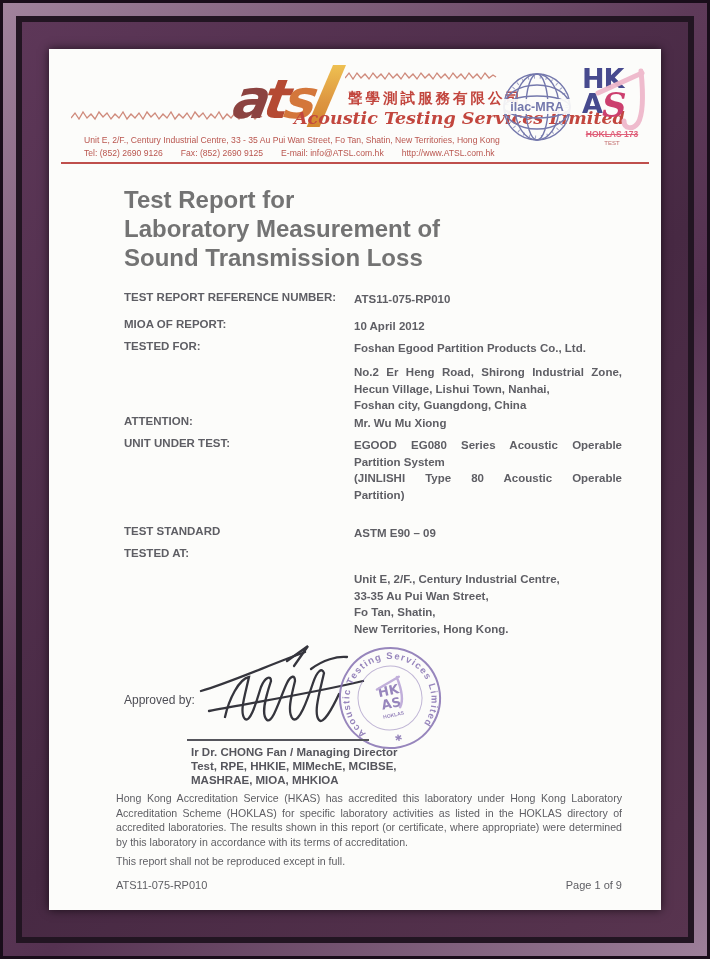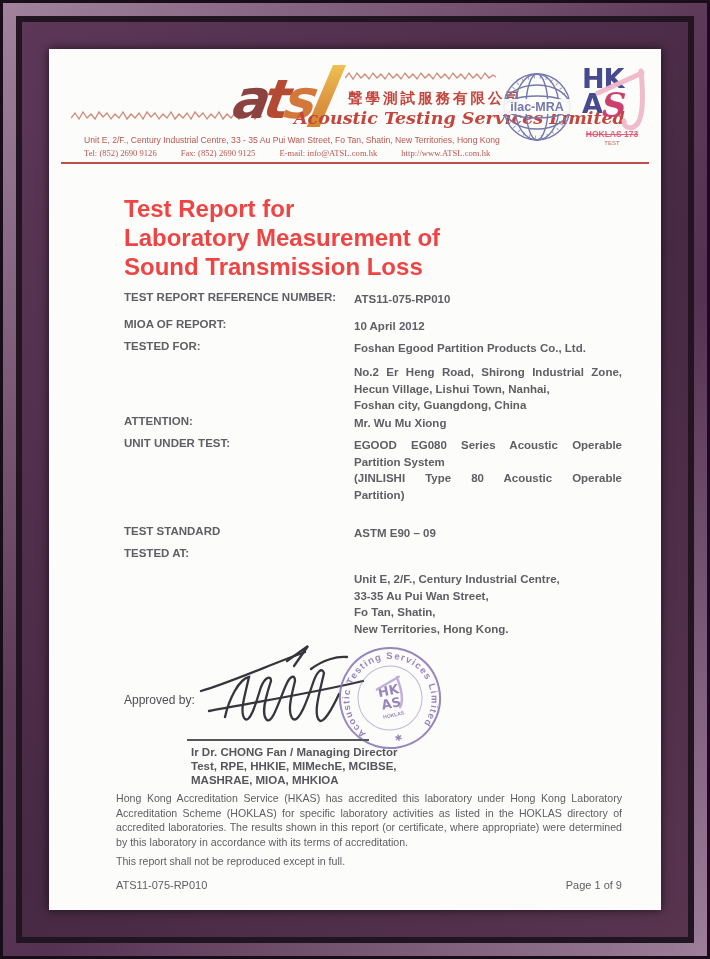--- a/index.html
+++ b/index.html
@@ -25,38 +25,38 @@
   .atsl .Ll{position:static;width:13px;height:62px;margin:0 0 -2px 2px;
             transform:skewX(-14deg);
             background:linear-gradient(180deg,#eec051,#dd9540 60%,#d4862f);}
   .zig{stroke:#cf8a7b;stroke-width:1.3;fill:none;}
   .company-cn{left:299px;top:40px;font-size:14.5px;font-weight:bold;color:#c2463e;
               letter-spacing:3px;white-space:nowrap;}
   .company-en{left:245px;top:59px;font:italic bold 17.5px "DejaVu Serif",serif;
               color:#c2463e;white-space:nowrap;}
   .addr{color:#b9554e;font-size:8.6px;white-space:nowrap;padding-left:20px;}
   .addr1{left:15px;top:86px;}
-  .addr2{left:15px;top:99px;display:flex;gap:24px;font-family:Liberation Serif, serif;}
+  .addr2{left:15px;top:99px;display:flex;gap:18px;}
   .addr2 span{position:static;}
   .red-rule{left:12px;top:113px;width:588px;height:2.4px;background:#bf4f4c;}
 
   .ilac{left:452px;top:22px;}
   .hkas{left:529px;top:18px;width:80px;height:96px;}
   .hkas .hk{left:4px;top:0;font:900 27px "DejaVu Sans",sans-serif;color:#474a8e;
             letter-spacing:-1px;line-height:24px;}
   .hkas .as{left:4px;top:24px;font:900 27px "DejaVu Sans",sans-serif;color:#474a8e;
             line-height:26px;}
   .hkas .sS{left:24px;top:18px;font:italic 900 34px "DejaVu Serif",serif;color:#cc3f6e;}
   .hkas svg{left:0;top:0;}
   .hoklas1{left:0px;top:62px;width:68px;text-align:center;font-size:8.5px;font-weight:bold;
            color:#e0607a;text-decoration:line-through;white-space:nowrap;}
   .hoklas2{left:0px;top:73px;width:68px;text-align:center;font-size:6px;color:#c06a6a;}
 
   
-  .title{left:75px;top:145px;font-size:24px;font-weight:bold;color:#ef4444;line-height:29px;}
+  .title{left:75px;top:136px;font-size:24px;font-weight:bold;color:#737373;line-height:29px;}
   .title div{position:static;}
 
   
   .lbl{left:75px;font-size:11.5px;font-weight:bold;color:#5e5e64;white-space:nowrap;}
   .val{left:305px;width:268px;font-size:11.5px;font-weight:bold;color:#5e5e64;
        line-height:16.5px;}
   .val div{position:static;}
   .j{text-align:justify;text-align-last:justify;}
 
   

